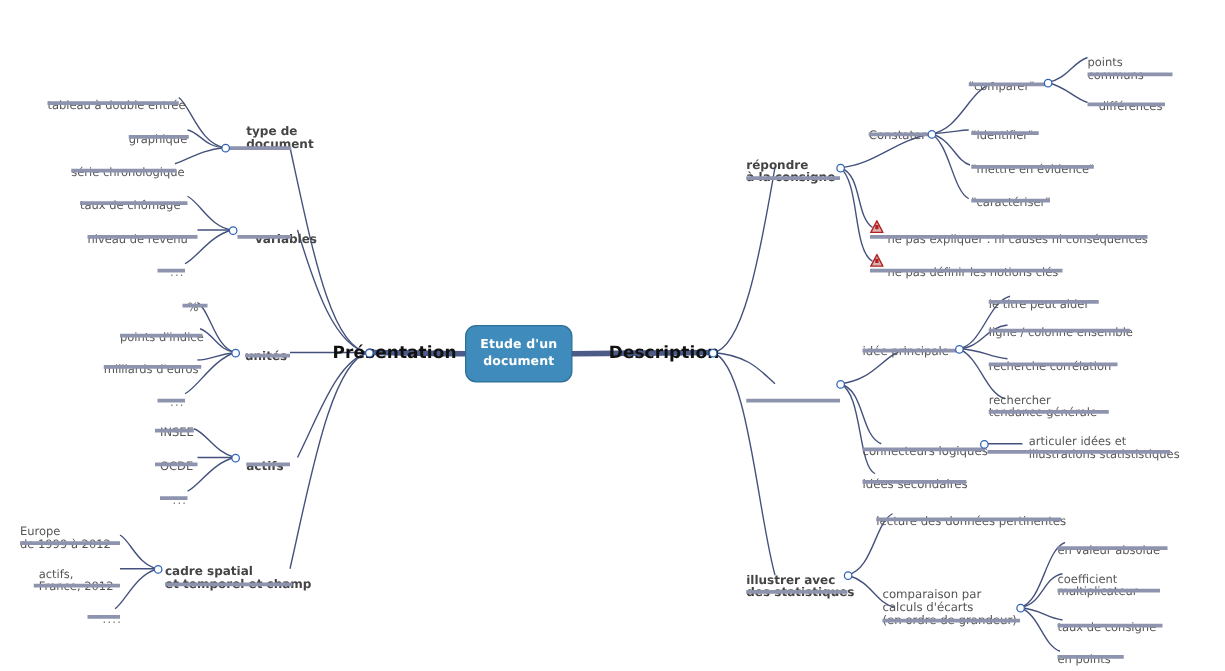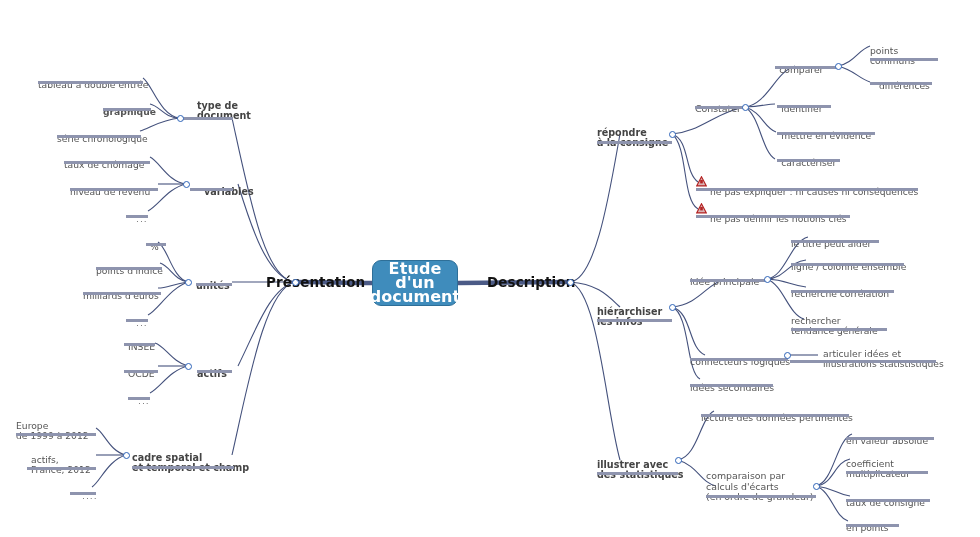--- a/index.html
+++ b/index.html
@@ -8,21 +8,21 @@
     font-family:"DejaVu Sans","Liberation Sans",sans-serif;
     position:relative;overflow:hidden;
   }
   #map{position:absolute;left:0;top:0;width:980px;height:537px;}
   svg.links{position:absolute;left:0;top:0;width:980px;height:537px;pointer-events:none;}
 
   
   .central{
     position:absolute;box-sizing:border-box;
     background:#3f8cbc;border:1px solid #2e6f98;border-radius:9px;
-    color:#ffffff;font-weight:bold;font-size:16px;line-height:14px;
+    color:#ffffff;font-weight:bold;font-size:10px;line-height:14px;
     display:flex;align-items:center;justify-content:center;text-align:center;
     letter-spacing:.1px;
   }
   .central .ctext{white-space:pre-line;}
 
   
   .mainlabel{
     position:absolute;color:#111;font-weight:bold;font-size:13.5px;
     white-space:nowrap;letter-spacing:.1px;
   }
@@ -141,21 +141,21 @@
 document</span>
   </div>
   <div class="bar" style="left:183px;top:117px;width:50px;"></div>
   <div class="joint" style="left:177px;top:115px;"></div>
 
   <div class="node leaf" style="left:38px;top:70px;">
     <span class="txt">tableau à double entrée</span>
   </div>
   <div class="bar" style="left:38px;top:81px;width:105px;"></div>
 
-  <div class="node leaf" style="left:103px;top:97px;font-weight:bold;">
+  <div class="node leaf" style="left:103px;top:97px;">
     <span class="txt">graphique</span>
   </div>
   <div class="bar" style="left:103px;top:108px;width:48px;"></div>
 
   <div class="node leaf" style="left:57px;top:124px;">
     <span class="txt">série chronologique</span>
   </div>
   <div class="bar" style="left:57px;top:135px;width:84px;"></div>
 
   <div class="node lvl1" style="left:204px;top:176px;">
@@ -310,24 +310,20 @@
     <svg width="11" height="11" viewBox="0 0 11 11">
       <path d="M5.5 0.7 L10.3 9.9 L0.7 9.9 Z" fill="#d9b2b2" stroke="#b42121" stroke-width="1.1"></path>
       <rect x="4.2" y="4.0" width="2.6" height="3.4" fill="#b42121"></rect>
     </svg>
   </div>
   <div class="node leaf" style="left:710px;top:204px;">
     <span class="txt">ne pas définir les notions clés</span>
   </div>
   <div class="bar" style="left:696px;top:215px;width:154px;"></div>
 
-  <div class="node lvl1" style="left:597px;top:296px;">
-    <span class="txt">hiérarchiser
-les infos</span>
-  </div>
   <div class="bar" style="left:597px;top:319px;width:75px;"></div>
   <div class="joint" style="left:669px;top:304px;"></div>
 
   <div class="node lvl2" style="left:690px;top:267px;">
     <span class="txt">idée principale</span>
   </div>
   <div class="bar" style="left:690px;top:279px;width:77px;"></div>
   <div class="joint" style="left:764px;top:276px;"></div>
 
   <div class="node leaf" style="left:791px;top:229px;">

